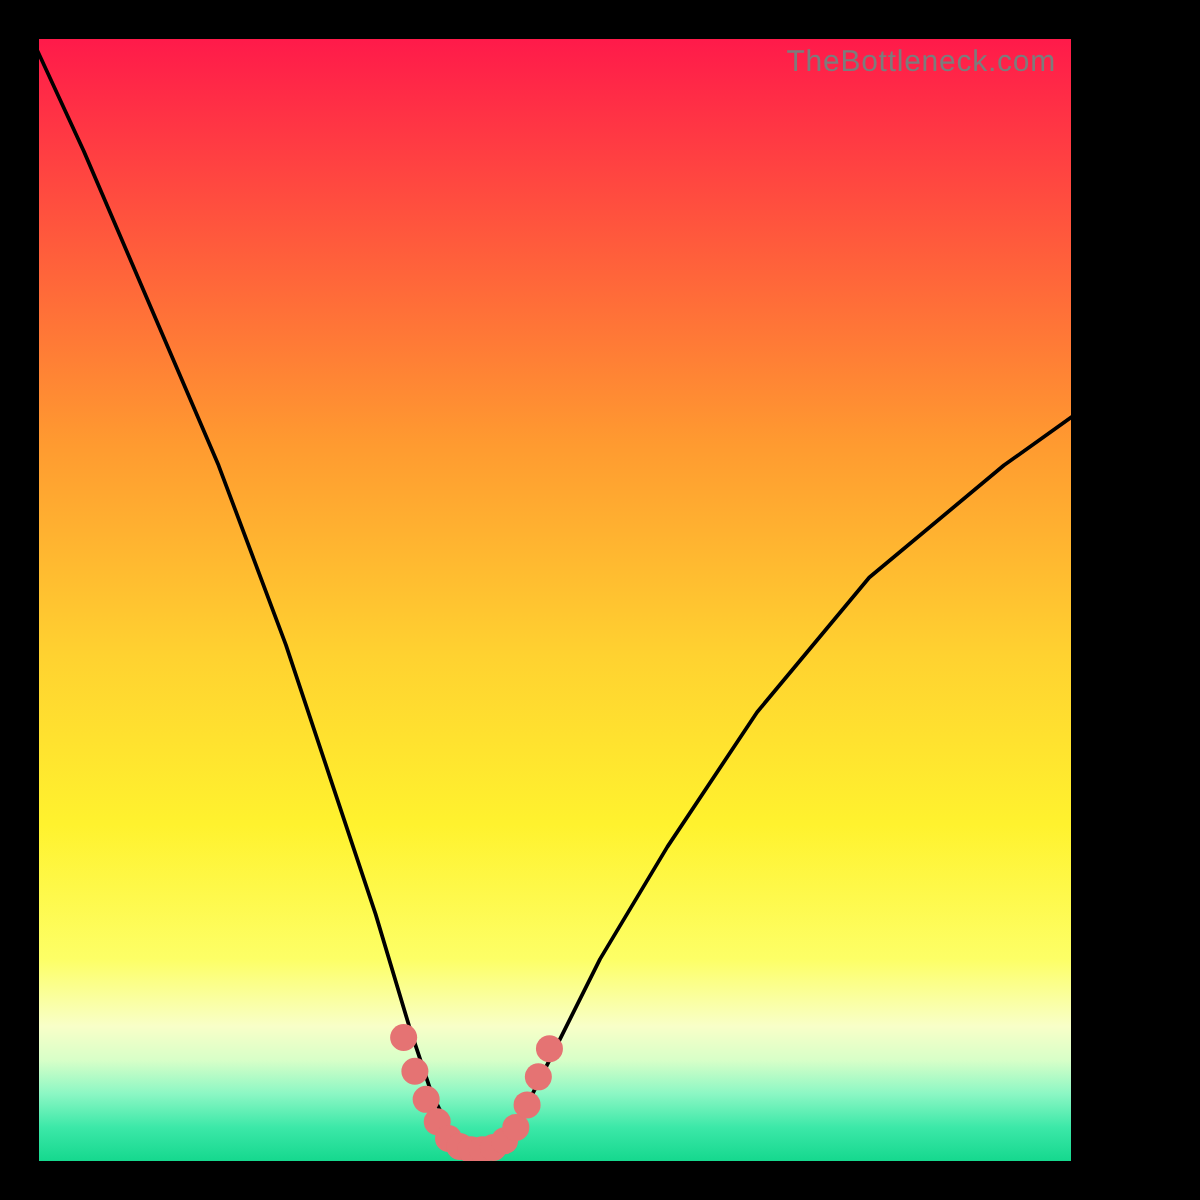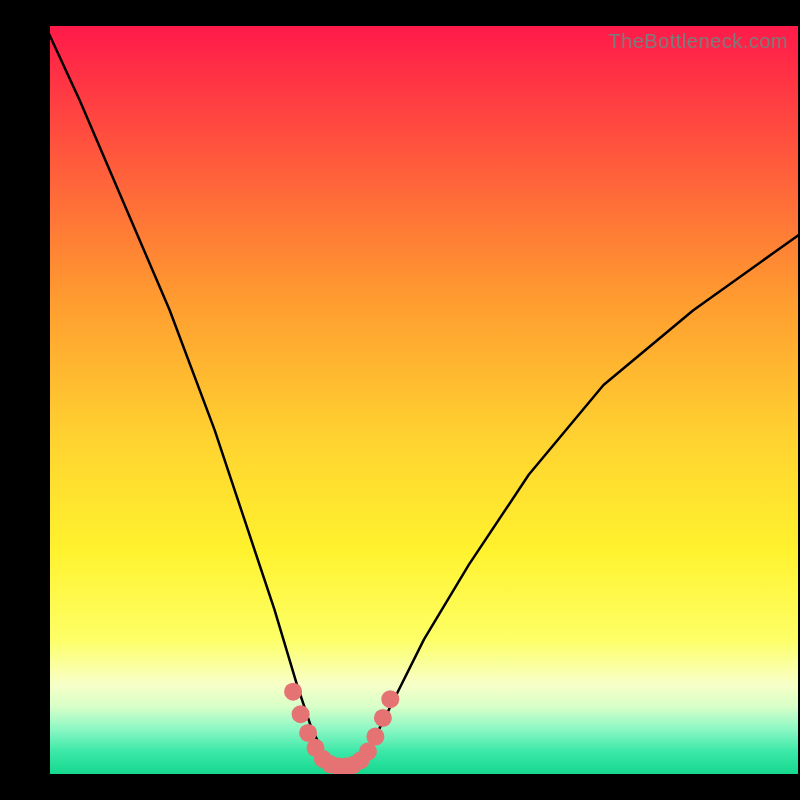--- a/index.html
+++ b/index.html
@@ -8,35 +8,34 @@
     width: 800px;
     height: 800px;
     background: #000;
     font-family: Arial, Helvetica, sans-serif;
     overflow: hidden;
   }
   .frame {
     position: absolute;
     left: 26px;
     top: 26px;
-    width: 748px;
+    width: 688px;
     height: 748px;
     background: linear-gradient(to bottom,
       #ff1a4a 0%,
       #ff5a3c 18%,
       #ff9a30 36%,
       #ffd230 55%,
       #fff22e 70%,
       #fdff66 82%,
       #f8ffc8 88%,
       #d8ffc8 91%,
       #8cf7c4 94%,
       #3ce8a8 97%,
       #15d88e 100%);
-    margin-left: 24px;
   }
   .watermark {
     position: absolute;
     top: 4px;
     right: 10px;
     color: #7c7c7c;
     font-size: 20px;
     font-weight: 500;
     letter-spacing: 0.5px;
     z-index: 5;

